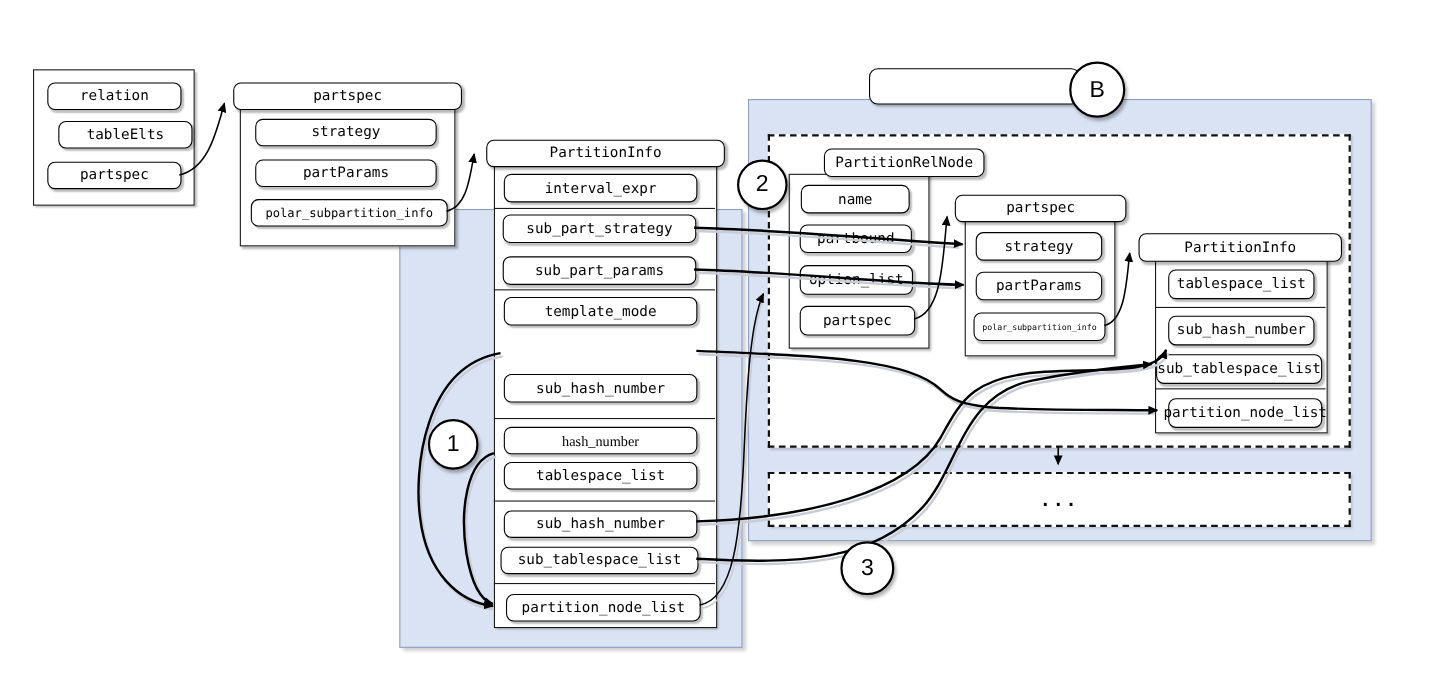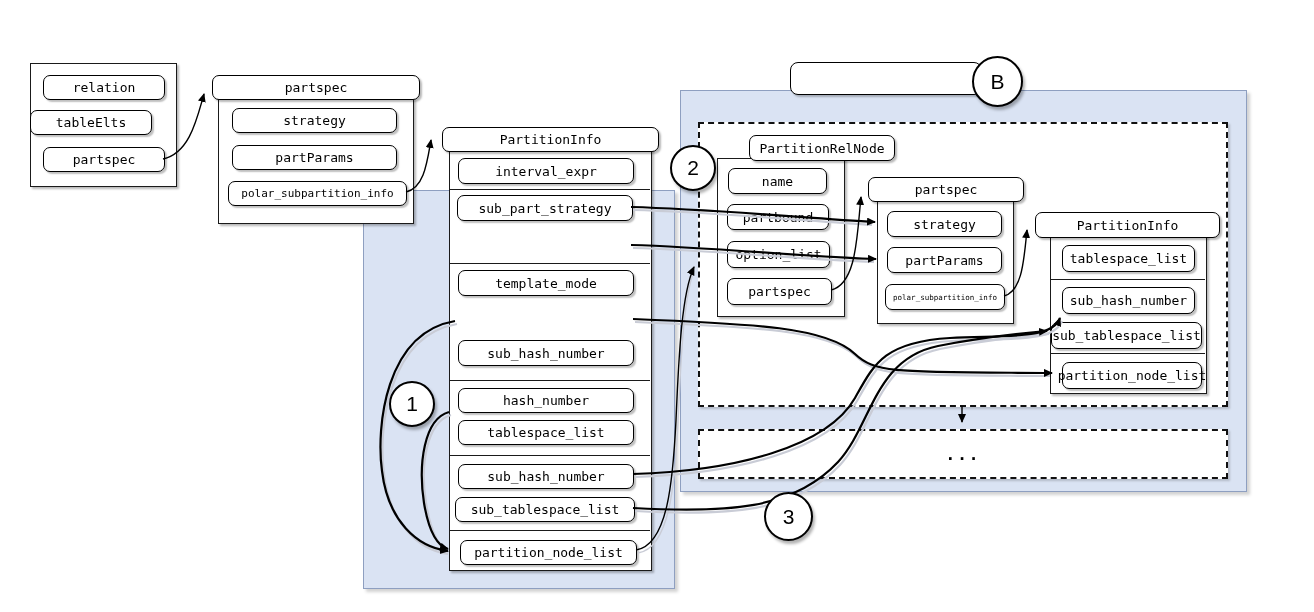--- a/index.html
+++ b/index.html
@@ -61,41 +61,42 @@
 
   <div class="dashed-box z2" style="left:698px;top:122px;width:526px;height:281px;"></div>
   <div class="dashed-box z2 ellipsis-box" style="left:698px;top:429px;width:526px;height:46px;">
     <span>...</span>
   </div>
 
   <div class="bar z3" style="left:790px;top:62px;width:190px;height:31px;"></div>
 
   <div class="node-body z4" style="left:30px;top:63px;width:145px;height:122px;"></div>
   <div class="row" style="left:43px;top:75px;width:120px;height:23px;">relation</div>
-  <div class="row" style="left:30px;top:110px;width:120px;height:23px;text-align:center;">tableElts</div>
+  <div class="row" style="left:53px;top:110px;width:120px;height:23px;text-align:center;">tableElts</div>
   <div class="row" style="left:43px;top:147px;width:120px;height:23px;">partspec</div>
 
   <div class="node-body z4" style="left:218px;top:98px;width:194px;height:124px;"></div>
   <div class="node-title" style="left:212px;top:75px;width:206px;height:23px;">partspec</div>
   <div class="row" style="left:232px;top:108px;width:163px;height:23px;">strategy</div>
   <div class="row" style="left:232px;top:145px;width:163px;height:23px;">partParams</div>
   <div class="row small" style="left:228px;top:181px;width:177px;height:23px;">polar_subpartition_info</div>
 
   <div class="node-body z4" style="left:449px;top:149px;width:201px;height:420px;"></div>
   <div class="node-title" style="left:442px;top:127px;width:215px;height:23px;">PartitionInfo</div>
   <div class="divider" style="left:449px;top:189px;width:201px;"></div>
   <div class="divider" style="left:449px;top:263px;width:201px;"></div>
   <div class="divider" style="left:449px;top:380px;width:201px;"></div>
   <div class="divider" style="left:449px;top:455px;width:201px;"></div>
   <div class="divider" style="left:449px;top:530px;width:201px;"></div>
   <div class="row" style="left:457px;top:195px;width:174px;height:24px;">sub_part_strategy</div>
   <div class="row" style="left:458px;top:158px;width:174px;height:24px;">interval_expr</div>
+  <div class="row" style="left:457px;top:233px;width:174px;height:24px;">sub_part_params</div>
   <div class="row" style="left:458px;top:270px;width:174px;height:24px;">template_mode</div>
   <div class="row" style="left:458px;top:340px;width:174px;height:24px;">sub_hash_number</div>
-  <div class="row" style="left:458px;top:388px;width:174px;height:23px;">hash_number</div>
+  <div class="row" style="left:458px;top:388px;width:174px;height:23px;font-family:Liberation Serif, serif;">hash_number</div>
   <div class="row" style="left:458px;top:420px;width:174px;height:23px;">tablespace_list</div>
   <div class="row" style="left:458px;top:464px;width:174px;height:23px;">sub_hash_number</div>
   <div class="row" style="left:455px;top:497px;width:178px;height:23px;">sub_tablespace_list</div>
   <div class="row" style="left:460px;top:540px;width:175px;height:23px;">partition_node_list</div>
 
   <div class="node-body z4" style="left:717px;top:158px;width:126px;height:157px;"></div>
   <div class="node-title" style="left:708px;top:135px;width:144px;height:24px;margin-left:41px;">PartitionRelNode</div>
   <div class="row" style="left:728px;top:168px;width:97px;height:24px;">name</div>
   <div class="row" style="left:727px;top:204px;width:100px;height:24px;">partbound</div>
   <div class="row" style="left:727px;top:241px;width:101px;height:25px;">option_list</div>

